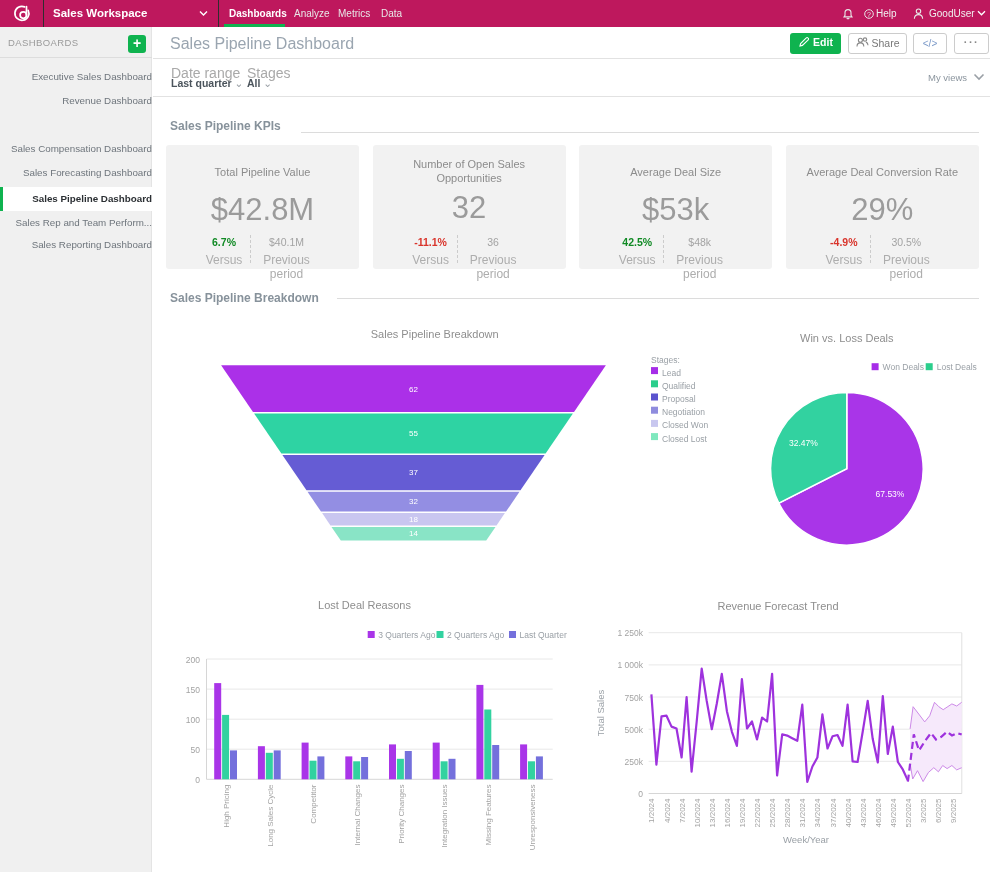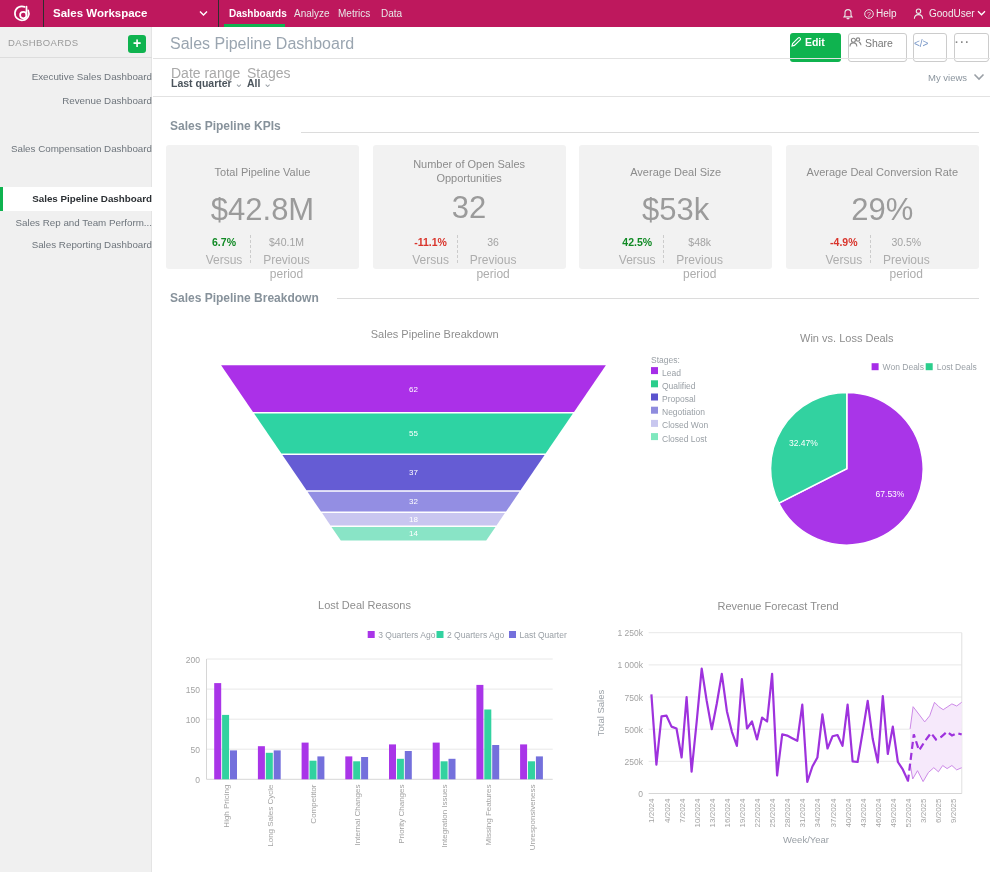--- a/index.html
+++ b/index.html
@@ -22,21 +22,21 @@
 #sidebar { position:absolute; left:0; top:27px; width:152px; height:845px; background:#f0f0f0; border-right:1px solid #e4e4e4; }
 #sbhead { position:absolute; left:8px; top:10px; font-size:9.5px; color:#9a9a9a; letter-spacing:0.4px; }
 #sbplus { position:absolute; left:128px; top:8px; width:18px; height:18px; background:#0fb34f; border-radius:3px; color:#fff; text-align:center; line-height:17px; font-size:14px; font-weight:bold; }
 #sbdiv { position:absolute; left:0; top:30px; width:152px; height:1px; background:#ddd; }
 .sbitem { position:absolute; left:0; width:152px; height:24px; line-height:24px; padding-left:9px; font-size:9.8px; color:#6e757c; white-space:nowrap; overflow:hidden;text-align:right; }
 .sbitem.sel { background:#fff; color:#2b2f33; font-weight:bold; border-left:3px solid #0fb34f; padding-left:6px; }
 
 #main { position:absolute; left:153px; top:27px; width:837px; height:845px; background:#fff; }
 #pgtitle { position:absolute; left:17px; top:8px; font-size:16px; color:#9aa5b0; }
 #hdrline { position:absolute; left:0px; top:30.5px; width:837px; height:1px; background:#e2e2e2; }
-.btn { position:absolute; top:6px; height:29px; border-radius:3px; font-size:10.5px; line-height:19px; }
+.btn { position:absolute; top:6px; height:21px; border-radius:3px; font-size:10.5px; line-height:19px; text-align:center; }
 .btnw { border:1px solid #ccc; background:#fff; color:#777; }
 #btn-edit { left:637px; width:51px; background:#0fb34f; color:#fff; font-weight:bold; }
 #btn-share { left:695px; width:59px; }
 #btn-code { left:760px; width:34px; color:#7c9ac9; font-size:10px; }
 #btn-more { left:801px; width:35px; color:#888; font-weight:bold; }
 .flabel { position:absolute; font-size:14px; color:#a9a9a9; }
 .fvalue { position:absolute; font-size:10.5px; color:#4b545c; font-weight:bold; }
 #filtline { position:absolute; left:0px; top:69px; width:837px; height:1px; background:#e2e2e2; }
 #myviews { position:absolute; left:775px; top:45px; font-size:9.5px; color:#8b959e; }
 
@@ -94,20 +94,21 @@
     </svg>
 </div>
 
 <div id="sidebar">
   <div id="sbhead">DASHBOARDS</div>
   <div id="sbplus">+</div>
   <div id="sbdiv"></div>
   <div class="sbitem" style="top:38px">Executive Sales Dashboard</div>
   <div class="sbitem" style="top:62px">Revenue Dashboard</div>
   <div class="sbitem" style="top:110px">Sales Compensation Dashboard</div>
+  <div class="sbitem" style="top:134px">Sales Forecasting Dashboard</div>
   <div class="sbitem sel" style="top:159.5px">Sales Pipeline Dashboard</div>
   <div class="sbitem" style="top:184px">Sales Rep and Team Perform...</div>
   <div class="sbitem" style="top:205.5px">Sales Reporting Dashboard</div>
 </div>
 
 <div id="main">
   <div id="pgtitle">Sales Pipeline Dashboard</div>
   <div class="btn btnw" id="btn-share"><svg width="13" height="11" viewBox="0 0 13 11" style="vertical-align:-1px">
         <circle cx="4.4" cy="3.2" r="2" fill="none" stroke="#888" stroke-width="1.1"></circle>
         <path d="M1 9.5 C1 6.9 2.5 5.9 4.4 5.9 C6.3 5.9 7.8 6.9 7.8 9.5" fill="none" stroke="#888" stroke-width="1.1"></path>

